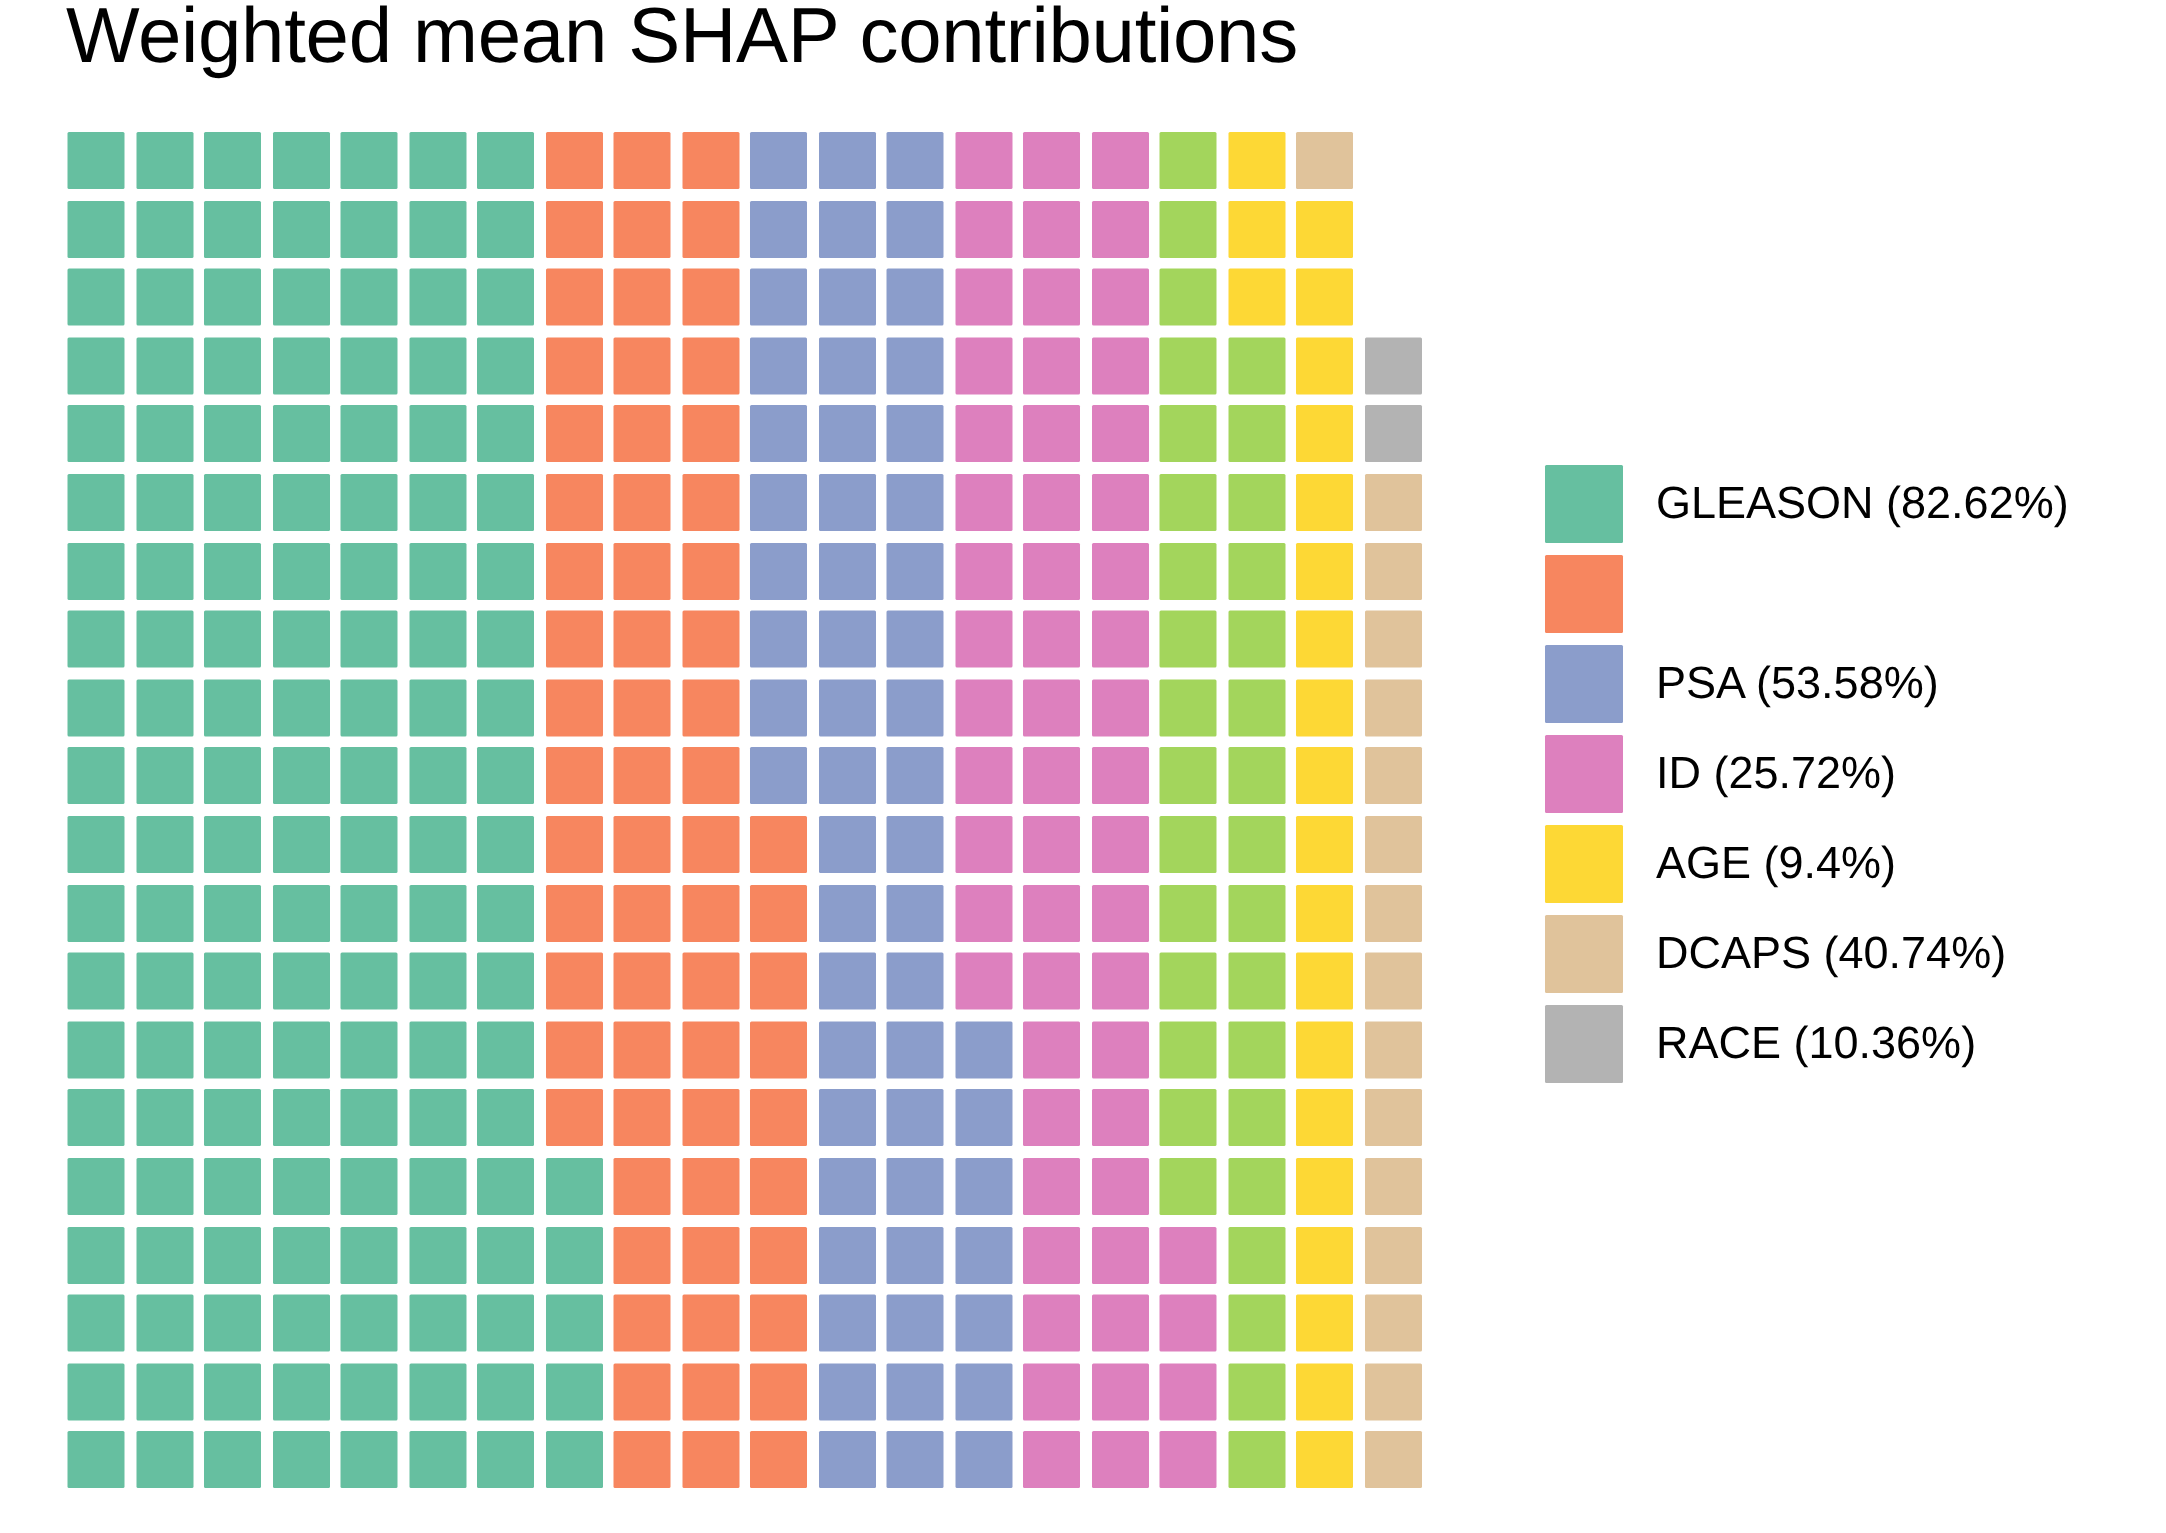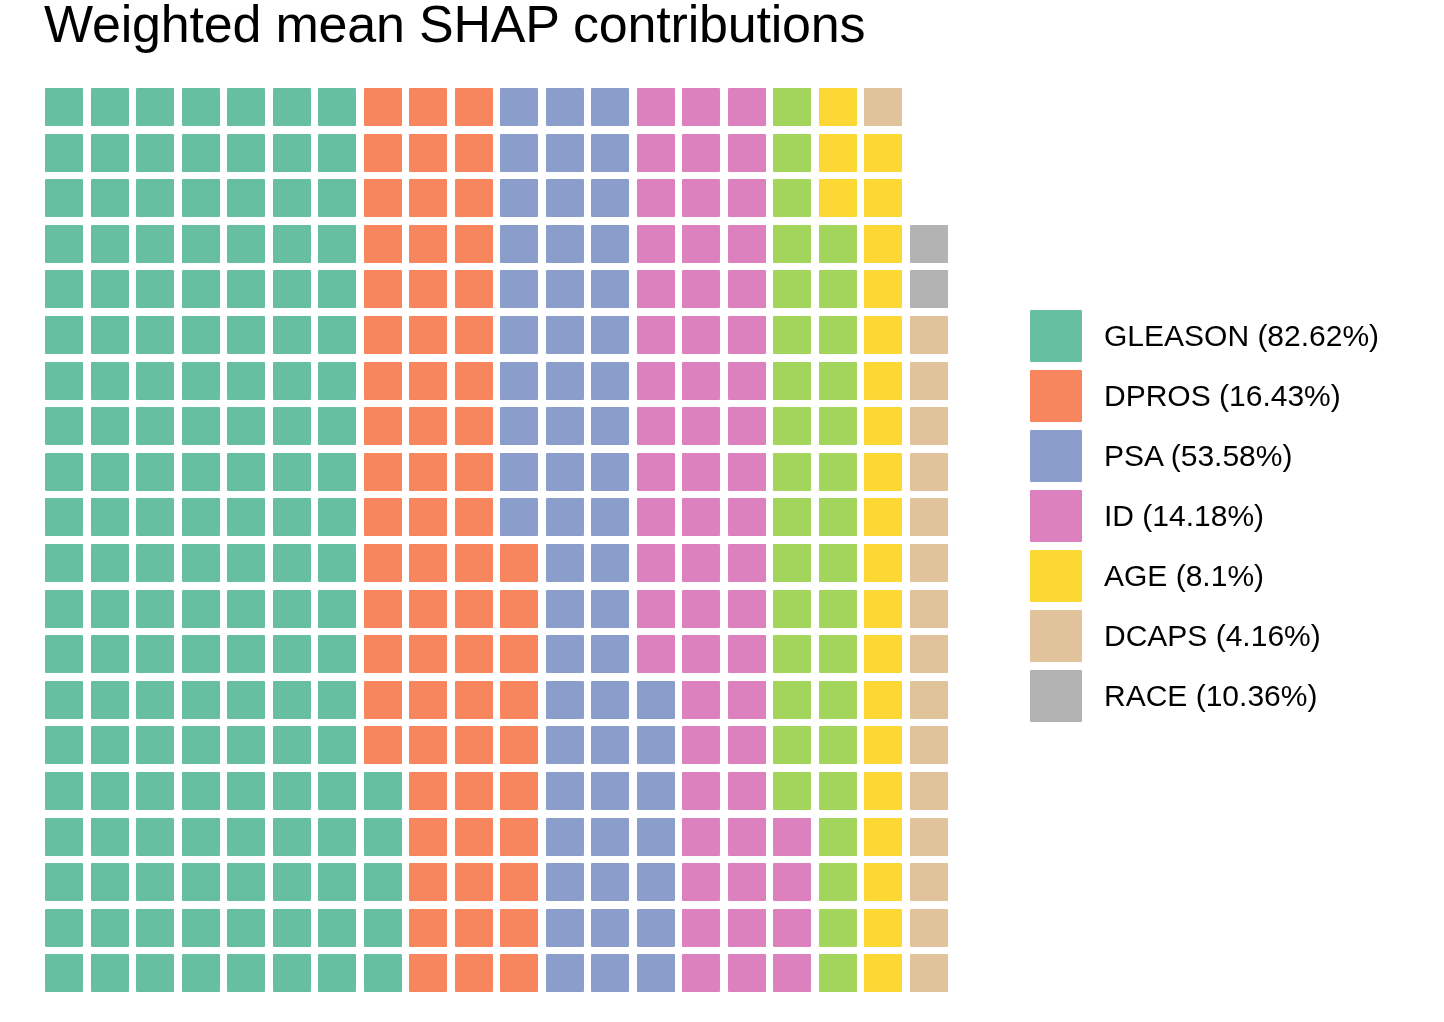--- a/index.html
+++ b/index.html
@@ -107,37 +107,36 @@
       <div class="waffle-row"><span class="waffle-cell" style="background: rgb(102, 191, 160);"></span><span class="waffle-cell" style="background: rgb(102, 191, 160);"></span><span class="waffle-cell" style="background: rgb(102, 191, 160);"></span><span class="waffle-cell" style="background: rgb(102, 191, 160);"></span><span class="waffle-cell" style="background: rgb(102, 191, 160);"></span><span class="waffle-cell" style="background: rgb(102, 191, 160);"></span><span class="waffle-cell" style="background: rgb(102, 191, 160);"></span><span class="waffle-cell" style="background: rgb(102, 191, 160);"></span><span class="waffle-cell" style="background: rgb(247, 134, 95);"></span><span class="waffle-cell" style="background: rgb(247, 134, 95);"></span><span class="waffle-cell" style="background: rgb(247, 134, 95);"></span><span class="waffle-cell" style="background: rgb(139, 157, 203);"></span><span class="waffle-cell" style="background: rgb(139, 157, 203);"></span><span class="waffle-cell" style="background: rgb(139, 157, 203);"></span><span class="waffle-cell" style="background: rgb(221, 128, 190);"></span><span class="waffle-cell" style="background: rgb(221, 128, 190);"></span><span class="waffle-cell" style="background: rgb(221, 128, 190);"></span><span class="waffle-cell" style="background: rgb(163, 213, 92);"></span><span class="waffle-cell" style="background: rgb(253, 216, 53);"></span><span class="waffle-cell" style="background: rgb(224, 195, 155);"></span></div>
     </div>
 
   <div id="legend">
       <div class="legend-item">
         <span class="legend-swatch" style="background: rgb(102, 191, 160);"></span>
         <span class="legend-label">GLEASON (82.62%)</span>
       </div>
       <div class="legend-item">
         <span class="legend-swatch" style="background: rgb(247, 134, 95);"></span>
-        <span class="legend-label">DPROS (16.43%)</span>
       </div>
       <div class="legend-item">
         <span class="legend-swatch" style="background: rgb(139, 157, 203);"></span>
         <span class="legend-label">PSA (53.58%)</span>
       </div>
       <div class="legend-item">
         <span class="legend-swatch" style="background: rgb(221, 128, 190);"></span>
-        <span class="legend-label">ID (14.18%)</span>
+        <span class="legend-label">ID (25.72%)</span>
       </div>
       <div class="legend-item">
         <span class="legend-swatch" style="background: rgb(253, 216, 53);"></span>
-        <span class="legend-label">AGE (8.1%)</span>
+        <span class="legend-label">AGE (9.4%)</span>
       </div>
       <div class="legend-item">
         <span class="legend-swatch" style="background: rgb(224, 195, 155);"></span>
-        <span class="legend-label">DCAPS (4.16%)</span>
+        <span class="legend-label">DCAPS (40.74%)</span>
       </div>
       <div class="legend-item">
         <span class="legend-swatch" style="background: rgb(179, 179, 179);"></span>
         <span class="legend-label">RACE (10.36%)</span>
       </div>
     </div>
 
 </div>
 
 </body></html>

